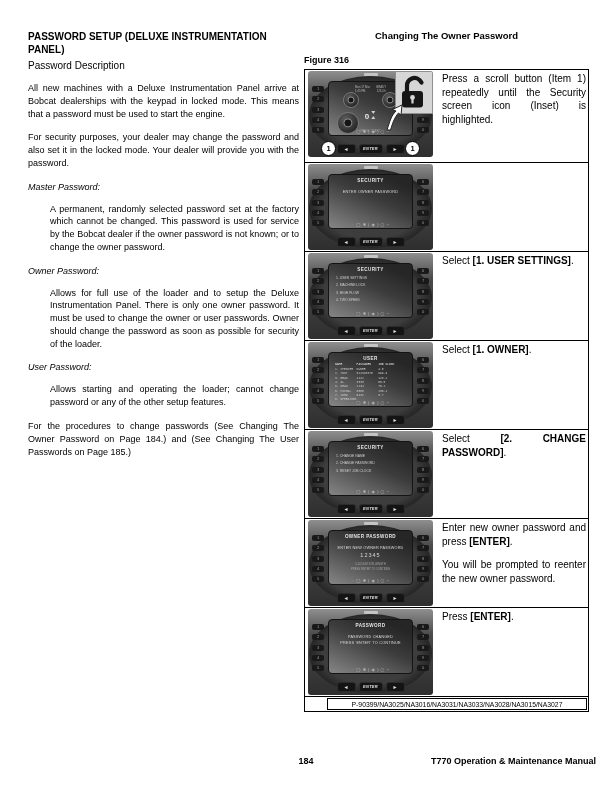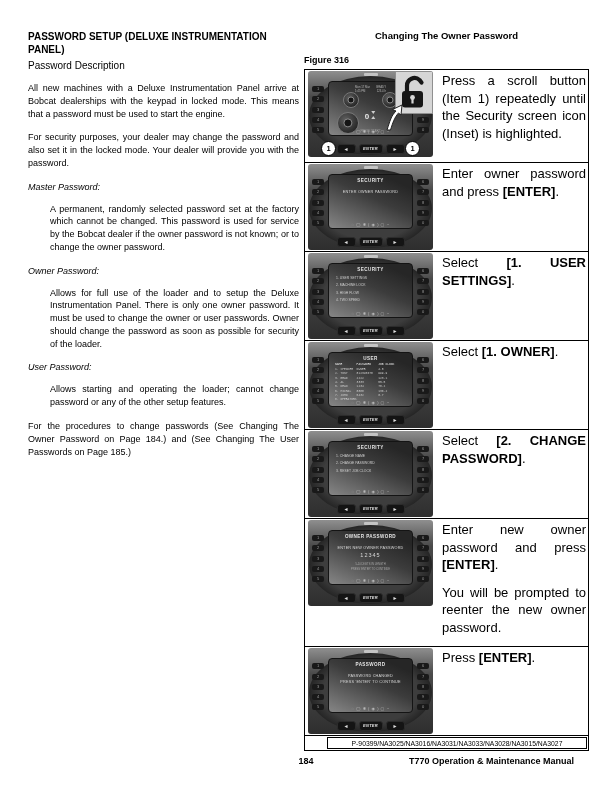--- a/index.html
+++ b/index.html
@@ -16,21 +16,21 @@
 
   
   .rightcol{position:absolute;left:304px;top:30px;width:285px;}
   .rc-h{font-size:9.5px;font-weight:bold;margin:0;text-align:center;}
   .fig-label{font-size:9px;font-weight:bold;margin:14px 0 0 0;}
   .figure{border:1px solid #000;margin-top:4px;background:#fff;}
   .fig-row{display:flex;border-bottom:1px solid #000;}
   .r-tall{min-height:92px;} .r-std{min-height:88px;}
   .fig-photo-cell{flex:0 0 129px;width:129px;padding:1px;}
   .fig-text-cell{flex:1;padding:2px 2px 0 6px;}
-  .instr{font-size:13px;line-height:1.35;text-align:justify;margin:0 0 10px 0;}
+  .instr{font-size:10px;line-height:1.35;text-align:justify;margin:0 0 10px 0;}
   .b{font-weight:bold;}
   .fig-caption{padding:1px;}
   .caption-box{border:1px solid #000;margin-left:21px;text-align:center;
                font-size:6.8px;padding:1.5px 0;}
 
   
   .photo{position:relative;width:125px;height:86px;margin:0 auto;border-radius:3px;
          overflow:hidden;background:linear-gradient(180deg,#8f8f8f,#4a4a4a 30%,#2e2e2e);}
   .bezel{position:absolute;left:1px;right:1px;top:5px;bottom:2px;border-radius:50%;
          background:radial-gradient(ellipse at center,#3d3d3d 55%,#232323 72%,#4e4e4e 86%,#5f5f5f);}
@@ -93,21 +93,21 @@
          border:1px solid #909090;z-index:3;}
   .arrowsvg{position:absolute;right:27px;top:33px;width:22px;height:27px;z-index:4;}
   .callout{position:absolute;bottom:1px;width:13px;height:13px;border-radius:50%;
            background:#fff;border:1.6px solid #000;color:#000;font-size:7.5px;
            font-weight:bold;line-height:13px;text-align:center;z-index:5;}
   .co-l{left:13px;} .co-r{right:13px;}
 
   
   .footer-page{position:absolute;top:756px;left:0;width:100%;text-align:center;
                font-size:9px;font-weight:bold;}
-  .footer-right{position:absolute;top:756px;right:38px;font-size:9px;font-weight:bold;}
+  .footer-right{position:absolute;top:756px;right:16px;font-size:9px;font-weight:bold;}
 </style>
 </head>
 <body>
 
 <div class="leftcol">
   <h1 class="h1">PASSWORD SETUP (DELUXE INSTRUMENTATION PANEL)</h1>
   <h2 class="h2">Password Description</h2>
   <p class="p">All new machines with a Deluxe Instrumentation Panel arrive at Bobcat dealerships with the keypad in locked mode. This means that a password must be used to start the engine.</p>
   <p class="p">For security purposes, your dealer may change the password and also set it in the locked mode. Your dealer will provide you with the password.</p>
   <p class="plabel">Master Password:</p>
@@ -211,23 +211,20 @@
               </div>
             <div class="iconstrip">◌ ◯ ✱ ( ◉ ) ▢ ◔</div>
           </div>
           <div class="navrow">
             <span class="navbtn arrowbtn">◄</span>
             <span class="navbtn enterbtn">ENTER</span>
             <span class="navbtn arrowbtn">►</span>
           </div>
         </div>
       </div>
-      <div class="fig-text-cell">
-        <p class="instr"><span>Enter owner password and press </span><span class="b">[ENTER]</span><span>.</span></p>
-      </div>
     </div>
 
     <div class="fig-row r-std">
       <div class="fig-photo-cell">
         <div class="photo">
           <div class="bezel"></div>
           <div class="brand"></div>
           <div class="keys kl">
               <span>1</span>
               <span>2</span>

